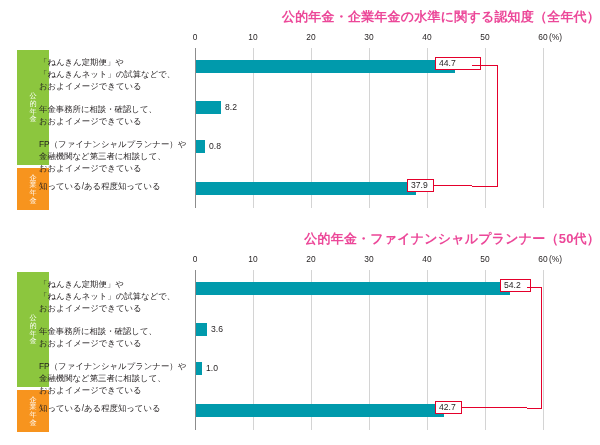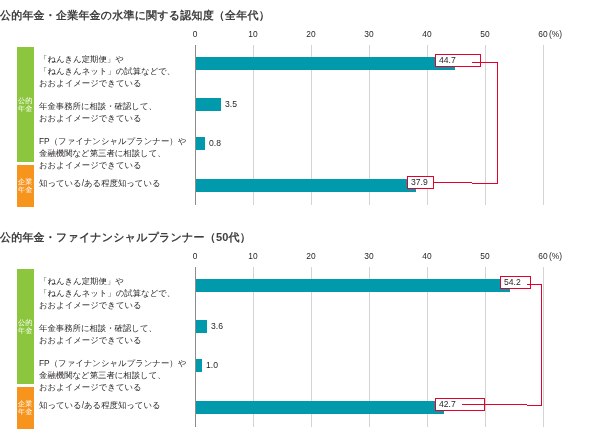--- a/index.html
+++ b/index.html
@@ -16,27 +16,27 @@
   }
   .panel {
     position: relative;
     width: 600px;
     height: 222px;
     box-sizing: border-box;
   }
   .panel.second { height: 223px; }
 
   .chart-title {
-    text-align: left;
-    font-size: 11px;
+    text-align: right;
+    font-size: 13px;
     font-weight: bold;
     letter-spacing: 0.2px;
     padding-top: 8px;
     padding-bottom: 2px;
-    color: #404040;
+    color: #ec4899;
   }
 
   .plot-wrap {
     position: relative;
     margin: 0 auto;
     width: 566px;
     height: 182px;
   }
 
   
@@ -53,21 +53,21 @@
     width: 17px;
     background: #8cc63e;
     color: #ffffff;
     font-size: 7.2px;
     line-height: 1.05;
     display: flex;
     align-items: center;
     justify-content: center;
     text-align: left;
     box-sizing: border-box;
-    padding: 2px 1px;
+    padding: 2px 16px;
     writing-mode: horizontal-tb;
   }
   .side-tab.orange { background: #f7941e; }
   .side-tab span { display: block; }
 
   .cat-label {
     position: absolute;
     left: 22px;
     width: 152px;
     font-size: 8.4px;
@@ -186,21 +186,21 @@
       <div class="x-tick" style="left:232px;">40</div>
       <div class="x-tick" style="left:290px;">50</div>
       <div class="x-tick" style="left:348px;">60</div>
       <div class="x-unit" style="left:354px;">(%)</div>
 
       <div class="bar" style="left:1px;top:32px;width:259px;"></div>
       <div class="bar" style="left:1px;top:73px;width:25px;"></div>
       <div class="bar" style="left:1px;top:112px;width:9px;"></div>
       <div class="bar" style="left:1px;top:154px;width:220px;"></div>
 
-      <div class="bar-value" style="left:30px;top:74px;">3.5</div>
+      <div class="bar-value" style="left:30px;top:74px;">8.2</div>
       <div class="bar-value" style="left:14px;top:113px;">0.8</div>
 
       <div class="callout" style="left:240px;top:29px;width:46px;">44.7</div>
       <div class="callout" style="left:212px;top:151px;width:27px;">37.9</div>
 
       <div class="connector" style="left:277px;top:37px;width:25px;height:120px;border-top-width:1px;border-right-width:1px;border-bottom-width:1px;"></div>
       <div class="connector" style="left:239px;top:157px;width:38px;height:1px;border-top-width:1px;"></div>
     </div>
   </div>
 </div>
@@ -257,19 +257,19 @@
 
       <div class="bar" style="left:1px;top:32px;width:314px;"></div>
       <div class="bar" style="left:1px;top:73px;width:11px;"></div>
       <div class="bar" style="left:1px;top:112px;width:6px;"></div>
       <div class="bar" style="left:1px;top:154px;width:248px;"></div>
 
       <div class="bar-value" style="left:16px;top:74px;">3.6</div>
       <div class="bar-value" style="left:11px;top:113px;">1.0</div>
 
       <div class="callout" style="left:305px;top:29px;width:31px;">54.2</div>
-      <div class="callout" style="left:240px;top:151px;width:50px;">42.7</div>
+      <div class="callout" style="left:240px;top:151px;width:27px;">42.7</div>
 
       <div class="connector" style="left:332px;top:37px;width:14px;height:120px;border-top-width:1px;border-right-width:1px;border-bottom-width:1px;"></div>
       <div class="connector" style="left:267px;top:157px;width:65px;height:1px;border-top-width:1px;"></div>
     </div>
   </div>
 </div>
 
 </body></html>

